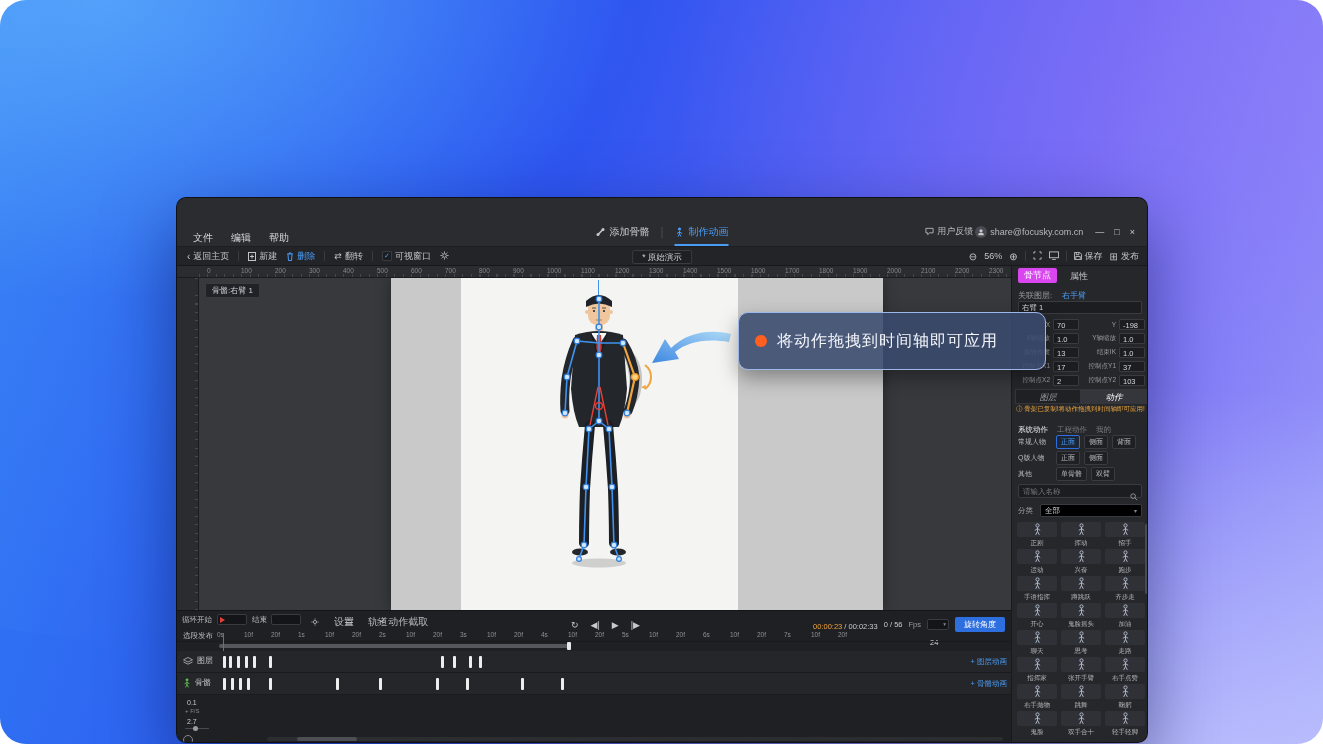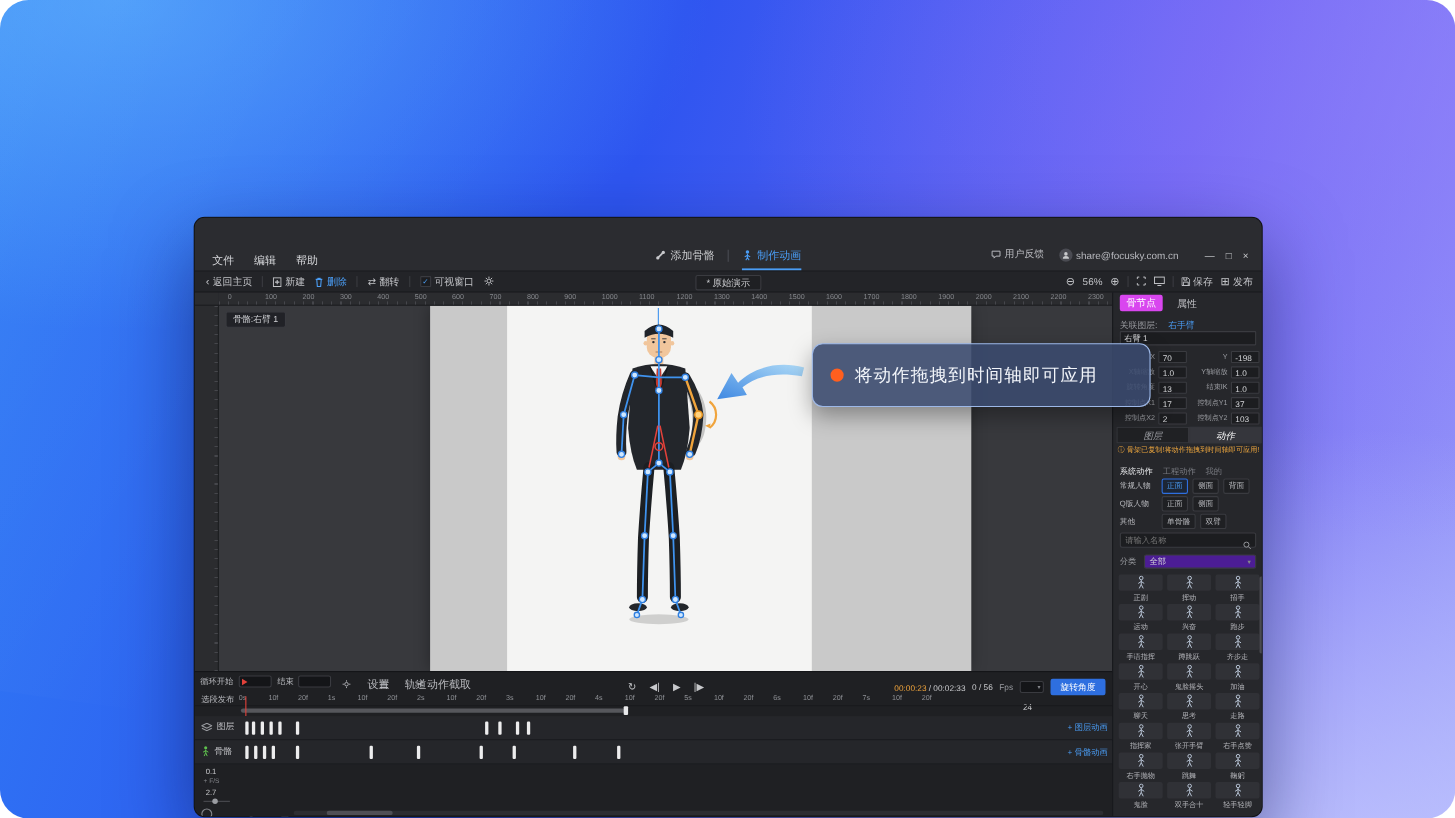--- a/index.html
+++ b/index.html
@@ -16,21 +16,21 @@
     background:linear-gradient(115deg,rgba(255,255,255,.10),transparent 55%);transform:rotate(8deg);}
   
   .window{position:absolute;left:176px;top:197px;width:972px;height:546px;border-radius:10px;
     background:#26272b;border:1px solid rgba(0,0,0,.55);box-shadow:0 28px 70px rgba(5,15,70,.5);overflow:hidden;box-sizing:border-box;}
   .titlebar{position:absolute;left:0;top:0;width:100%;height:48px;background:#2b2c30;}
   .menu-item{font-size:10px;color:#d6d7da;margin-right:18px;cursor:default;}
   .ct{display:flex;align-items:flex-end;gap:12px;}
   .ct-tab{display:flex;align-items:center;gap:4px;font-size:10px;color:#c8c9cc;padding-bottom:7px;}
   .ct-tab.active{color:#4a9df5;border-bottom:2px solid #4a9df5;padding-bottom:5px;}
   .ct-sep{width:1px;height:11px;background:#4a4b52;margin-bottom:8px;}
-  .tbr{display:flex;align-items:center;gap:14px;font-size:9px;color:#b8b9be;}
+  .tbr{display:flex;align-items:center;gap:2px;font-size:9px;color:#b8b9be;}
   .winbtn{font-size:9px;color:#c8c9cc;margin-left:10px;cursor:default;}
   .avatar{width:12px;height:12px;border-radius:50%;background:#4a4b52;display:inline-flex;align-items:center;justify-content:center;}
   
   .toolbar{position:absolute;left:0;top:48px;width:100%;height:20px;background:#232428;border-top:1px solid #1d1e21;border-bottom:1px solid #17181b;box-sizing:border-box;}
   .tb-left{position:absolute;left:10px;top:0;height:100%;display:flex;align-items:center;gap:9px;font-size:9px;color:#c2c3c7;}
   .tb-item{display:flex;align-items:center;gap:3px;cursor:default;}
   .tb-item.blue{color:#4a9df5;}
   .tsep{width:1px;height:10px;background:#3a3b40;}
   .doc-chip{position:absolute;left:50%;top:3px;transform:translateX(-50%);padding:0 9px;height:12px;line-height:12px;
     background:#1f2023;border:1px solid #3a3b40;border-radius:2px;font-size:8.5px;color:#d0d1d5;white-space:nowrap;}
@@ -68,21 +68,21 @@
   .ptab{display:inline-block;width:66px;text-align:center;height:15px;line-height:15px;font-size:8.5px;background:#202124;color:#9a9ca1;border:1px solid #35363b;box-sizing:border-box;}
   .ptab.active{background:#35363c;color:#fff;}
   .notice{font-size:6.5px;color:#e8a33d;white-space:nowrap;overflow:hidden;}
   .stab{font-size:7.5px;color:#787a80;margin-right:9px;}
   .stab.active{color:#e8e9ec;}
   .grow{display:flex;align-items:center;height:16px;}
   .grow .gl{width:38px;font-size:7px;color:#b8b9be;flex:none;}
   .opt{font-size:7px;color:#b8b9be;background:#1f2023;border:1px solid #3a3b40;border-radius:2px;padding:1px 4px;margin-right:4px;}
   .opt.sel{color:#4a9df5;border-color:#2e6fe0;background:#1c2636;}
   .search{position:absolute;left:6px;width:124px;height:14px;background:#1c1d20;border:1px solid #3a3b40;border-radius:2px;box-sizing:border-box;color:#d6d7da;font-size:7.5px;padding:0 16px 0 4px;font-family:"Liberation Sans",sans-serif;}
-  .selbox{position:absolute;height:13px;background:#4c1d95;border:1px solid #3a3b40;border-radius:2px;display:flex;align-items:center;justify-content:space-between;padding:0 4px;font-size:7.5px;color:#d6d7da;box-sizing:border-box;}
+  .selbox{position:absolute;height:13px;background:#000000;border:1px solid #3a3b40;border-radius:2px;display:flex;align-items:center;justify-content:space-between;padding:0 4px;font-size:7.5px;color:#d6d7da;box-sizing:border-box;}
   .tile{position:absolute;width:40px;text-align:center;}
   .tile .ticon{width:40px;height:15px;background:#303136;border-radius:2px;display:flex;align-items:center;justify-content:center;}
   .tile .tlabel{font-size:6.5px;color:#b4b5ba;margin-top:2px;white-space:nowrap;overflow:hidden;}
   .pscroll{position:absolute;right:1px;top:258px;width:3px;height:70px;background:#4a4b50;border-radius:2px;}
   
   .timeline{position:absolute;left:0;top:412px;width:834px;height:134px;background:#1f2023;border-top:1px solid #141518;box-sizing:border-box;}
   .tl-ctl{position:absolute;left:0;top:0;width:100%;height:18px;}
   .tl-lbl{font-size:7.5px;color:#b8b9be;}
   .tl-input{background:#141518;border:1px solid #3a3b40;border-radius:2px;height:11px;width:30px;display:inline-flex;align-items:center;padding:0 2px;box-sizing:border-box;}
   .flag{width:0;height:0;border-left:5px solid #e2413a;border-top:3px solid transparent;border-bottom:3px solid transparent;}

